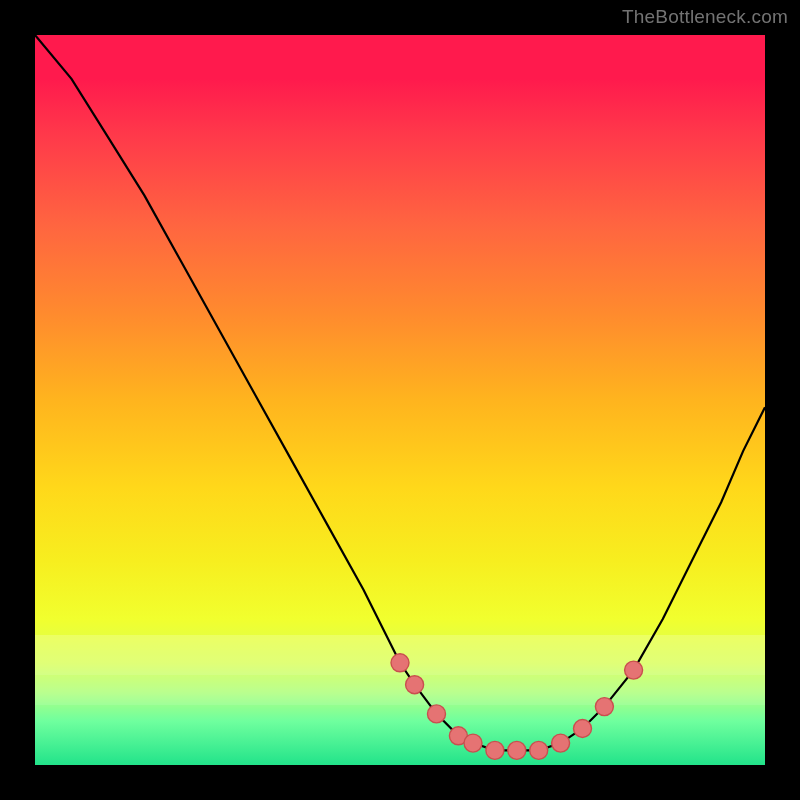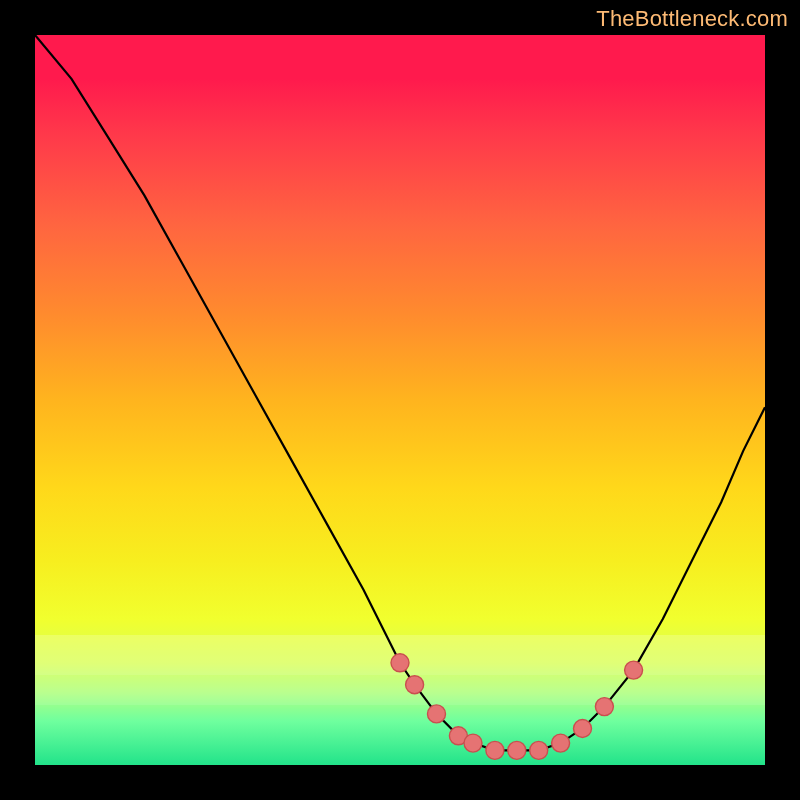--- a/index.html
+++ b/index.html
@@ -64,22 +64,22 @@
   }
   .dot {
     fill: #e57373;
     stroke: #c94f4f;
     stroke-width: 1.4;
   }
   .watermark {
     position: absolute;
     top: 6px;
     right: 12px;
-    color: #fdba74;
-    font-size: 22px;
+    color: #737373;
+    font-size: 19px;
     letter-spacing: 0.2px;
     user-select: none;
   }
 </style>
 </head>
 <body>
 
 <div class="frame">
   <div class="plot-bg"></div>
   <div class="faded-band band1"></div>

